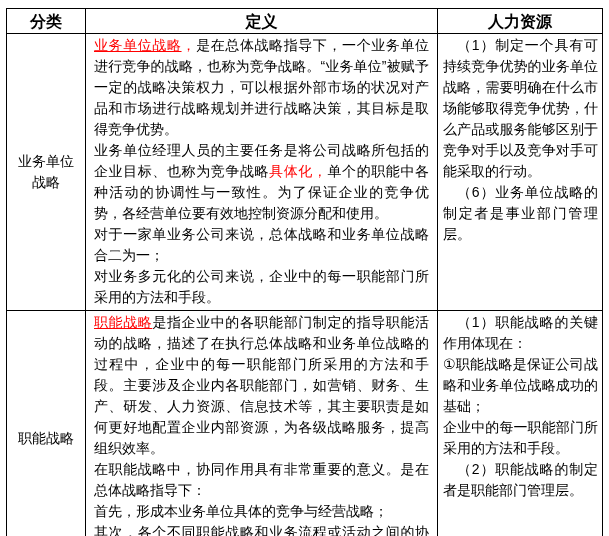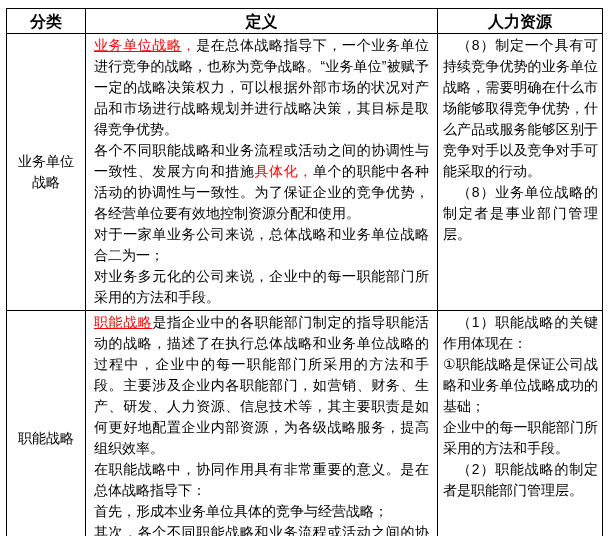--- a/index.html
+++ b/index.html
@@ -78,27 +78,27 @@
         <th>分类</th>
         <th>定义</th>
         <th>人力资源</th>
       </tr>
     </thead>
     <tbody>
       <tr class="row-business-unit">
         <td class="cat-cell">业务单位战略</td>
         <td class="def-cell">
           <p><span class="red-underline">业务单位战略</span><span class="red">，</span><span>是在总体战略指导下，一个业务单位进行竞争的战略，也称为竞争战略。“业务单位”被赋予一定的战略决策权力，可以根据外部市场的状况对产品和市场进行战略规划并进行战略决策，其目标是取得竞争优势。</span></p>
-          <p><span>各个不同职能战略和业务流程或活动之间的协调性与一致性、发展方向和措施</span><span class="red">具体化，</span><span>单个的职能中各种活动的协调性与一致性。为了保证企业的竞争优势，各经营单位要有效地控制资源分配和使用。</span></p>
+          <p><span>业务单位经理人员的主要任务是将公司战略所包括的企业目标、也称为竞争战略</span><span class="red">具体化，</span><span>单个的职能中各种活动的协调性与一致性。为了保证企业的竞争优势，各经营单位要有效地控制资源分配和使用。</span></p>
           <p><span>对于一家单业务公司来说，总体战略和业务单位战略合二为一；</span></p>
           <p><span>对业务多元化的公司来说，企业中的每一职能部门所采用的方法和手段。</span></p>
         </td>
         <td class="notes-cell">
-          <p class="indent">（8）制定一个具有可持续竞争优势的业务单位战略，需要明确在什么市场能够取得竞争优势，什么产品或服务能够区别于竞争对手以及竞争对手可能采取的行动。</p>
-          <p class="indent">（8）业务单位战略的制定者是事业部门管理层。</p>
+          <p class="indent">（1）制定一个具有可持续竞争优势的业务单位战略，需要明确在什么市场能够取得竞争优势，什么产品或服务能够区别于竞争对手以及竞争对手可能采取的行动。</p>
+          <p class="indent">（6）业务单位战略的制定者是事业部门管理层。</p>
         </td>
       </tr>
       <tr class="row-functional">
         <td class="cat-cell">职能战略</td>
         <td class="def-cell">
           <p><span class="red-underline">职能战略</span><span>是指企业中的各职能部门制定的指导职能活动的战略，描述了在执行总体战略和业务单位战略的过程中，企业中的每一职能部门所采用的方法和手段。主要涉及企业内各职能部门，如营销、财务、生产、研发、人力资源、信息技术等，其主要职责是如何更好地配置企业内部资源，为各级战略服务，提高组织效率。</span></p>
           <p><span>在职能战略中，协同作用具有非常重要的意义。是在总体战略指导下：</span></p>
           <p><span>首先，形成本业务单位具体的竞争与经营战略；</span></p>
           <p><span>其次，各个不同职能战略和业务流程或活动之间的协调性与一致性。</span></p>
         </td>

